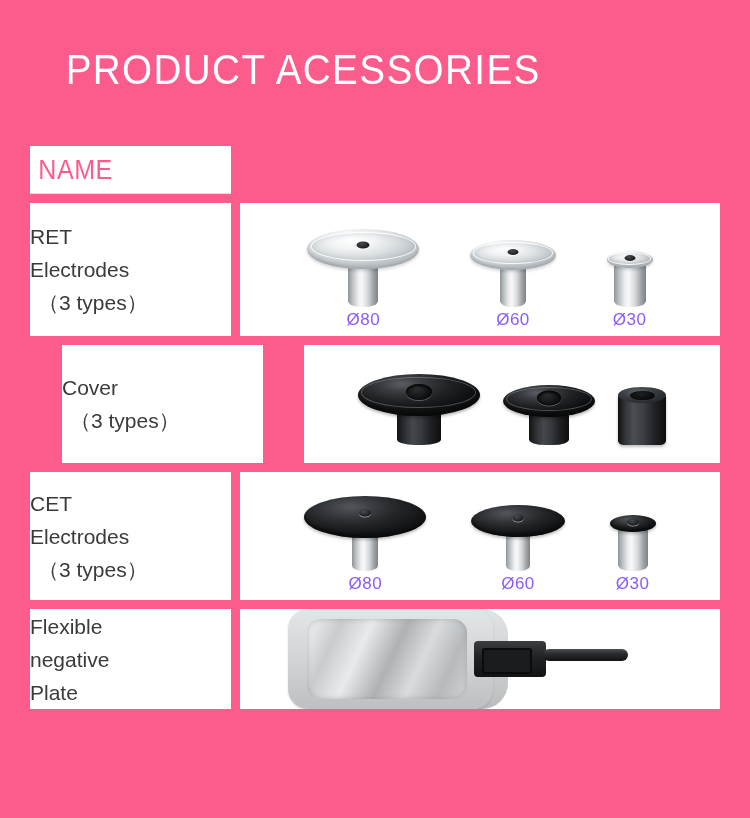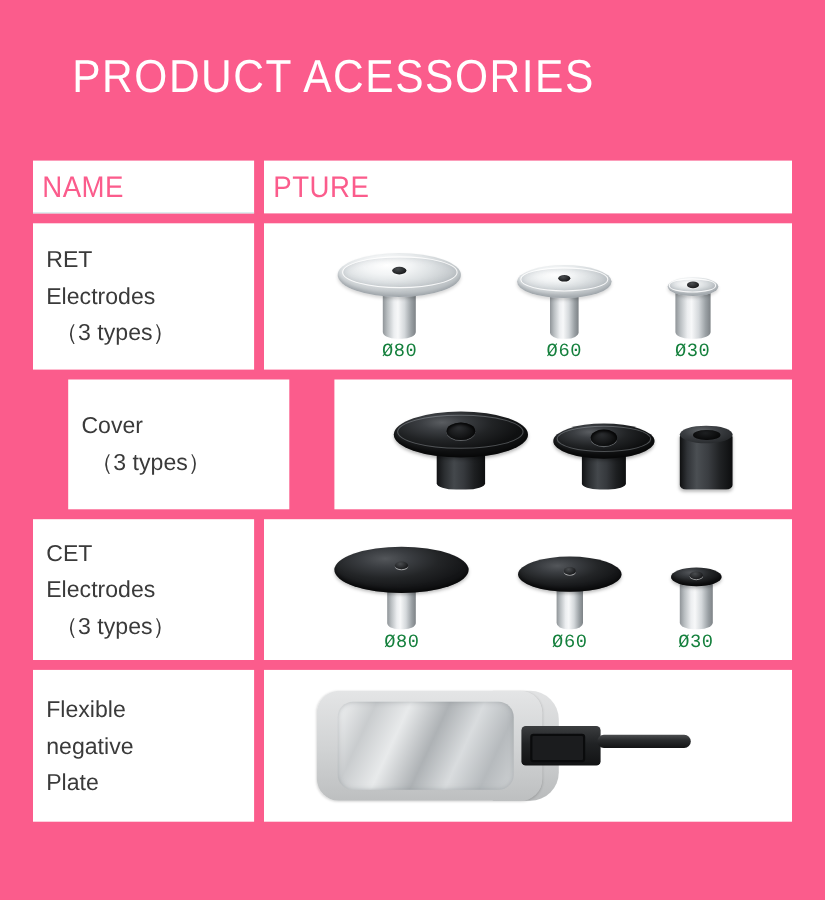--- a/index.html
+++ b/index.html
@@ -90,30 +90,29 @@
     height: 1px;
     background: #cfe6e9;
   }
   .cell-name.hdr { position: relative; }
 
   
   .name-text {
     color: #3a3a3a;
     font-size: 21px;
     line-height: 33px;
-    padding-left: 12px;
     font-weight: 400;
   }
   .name-text .indent { display: block; padding-left: 8px; }
 
   
   .row-ret .cell-name, .row-ret .cell-pic   { height: 133px; }
   .row-cov .cell-name, .row-cov .cell-pic   { height: 118px; margin-left: 32px; }
   .row-cet .cell-name, .row-cet .cell-pic   { height: 128px; }
-  .row-plate .cell-name, .row-plate .cell-pic { height: 138px; }
+  .row-plate .cell-name, .row-plate .cell-pic { height: 100px; }
 
   
   .items {
     position: absolute;
     inset: 0;
     display: flex;
     align-items: flex-end;
     justify-content: space-around;
     padding: 0 42px 6px 42px;
     box-sizing: border-box;
@@ -125,24 +124,23 @@
   }
   .art {
     position: relative;
     display: flex;
     flex-direction: column;
     align-items: center;
     justify-content: flex-end;
   }
   .size-label {
     font-size: 17px;
-    color: #15803d;
+    color: #8b5cf6;
     margin-top: 3px;
     letter-spacing: 0.5px;
-    font-family: Liberation Mono, monospace;
   }
 
   
   .stem {
     background: linear-gradient(to right,
       #8f9498 0%, #b9bec1 14%, #eceef0 34%,
       #f7f8f9 46%, #d4d8db 66%, #9aa0a4 86%, #7d8286 100%);
     border-radius: 0 0 42% 42% / 0 0 14% 14%;
     position: relative;
     z-index: 1;
@@ -310,23 +308,20 @@
   <div class="title-text">PRODUCT ACESSORIES</div>
 </div>
 
 <div class="table">
 
   <div class="row row-header">
     <div class="cell-name hdr">
       <div class="hdr-text">NAME</div>
       <div class="hdr-underline"></div>
     </div>
-    <div class="cell-pic">
-      <div class="hdr-text">PTURE</div>
-    </div>
   </div>
 
   <div class="row row-ret">
     <div class="cell-name">
       <div class="name-text">
         <span>RET</span><br>
         <span>Electrodes</span>
         <span class="indent">（3 types）</span>
       </div>
     </div>

